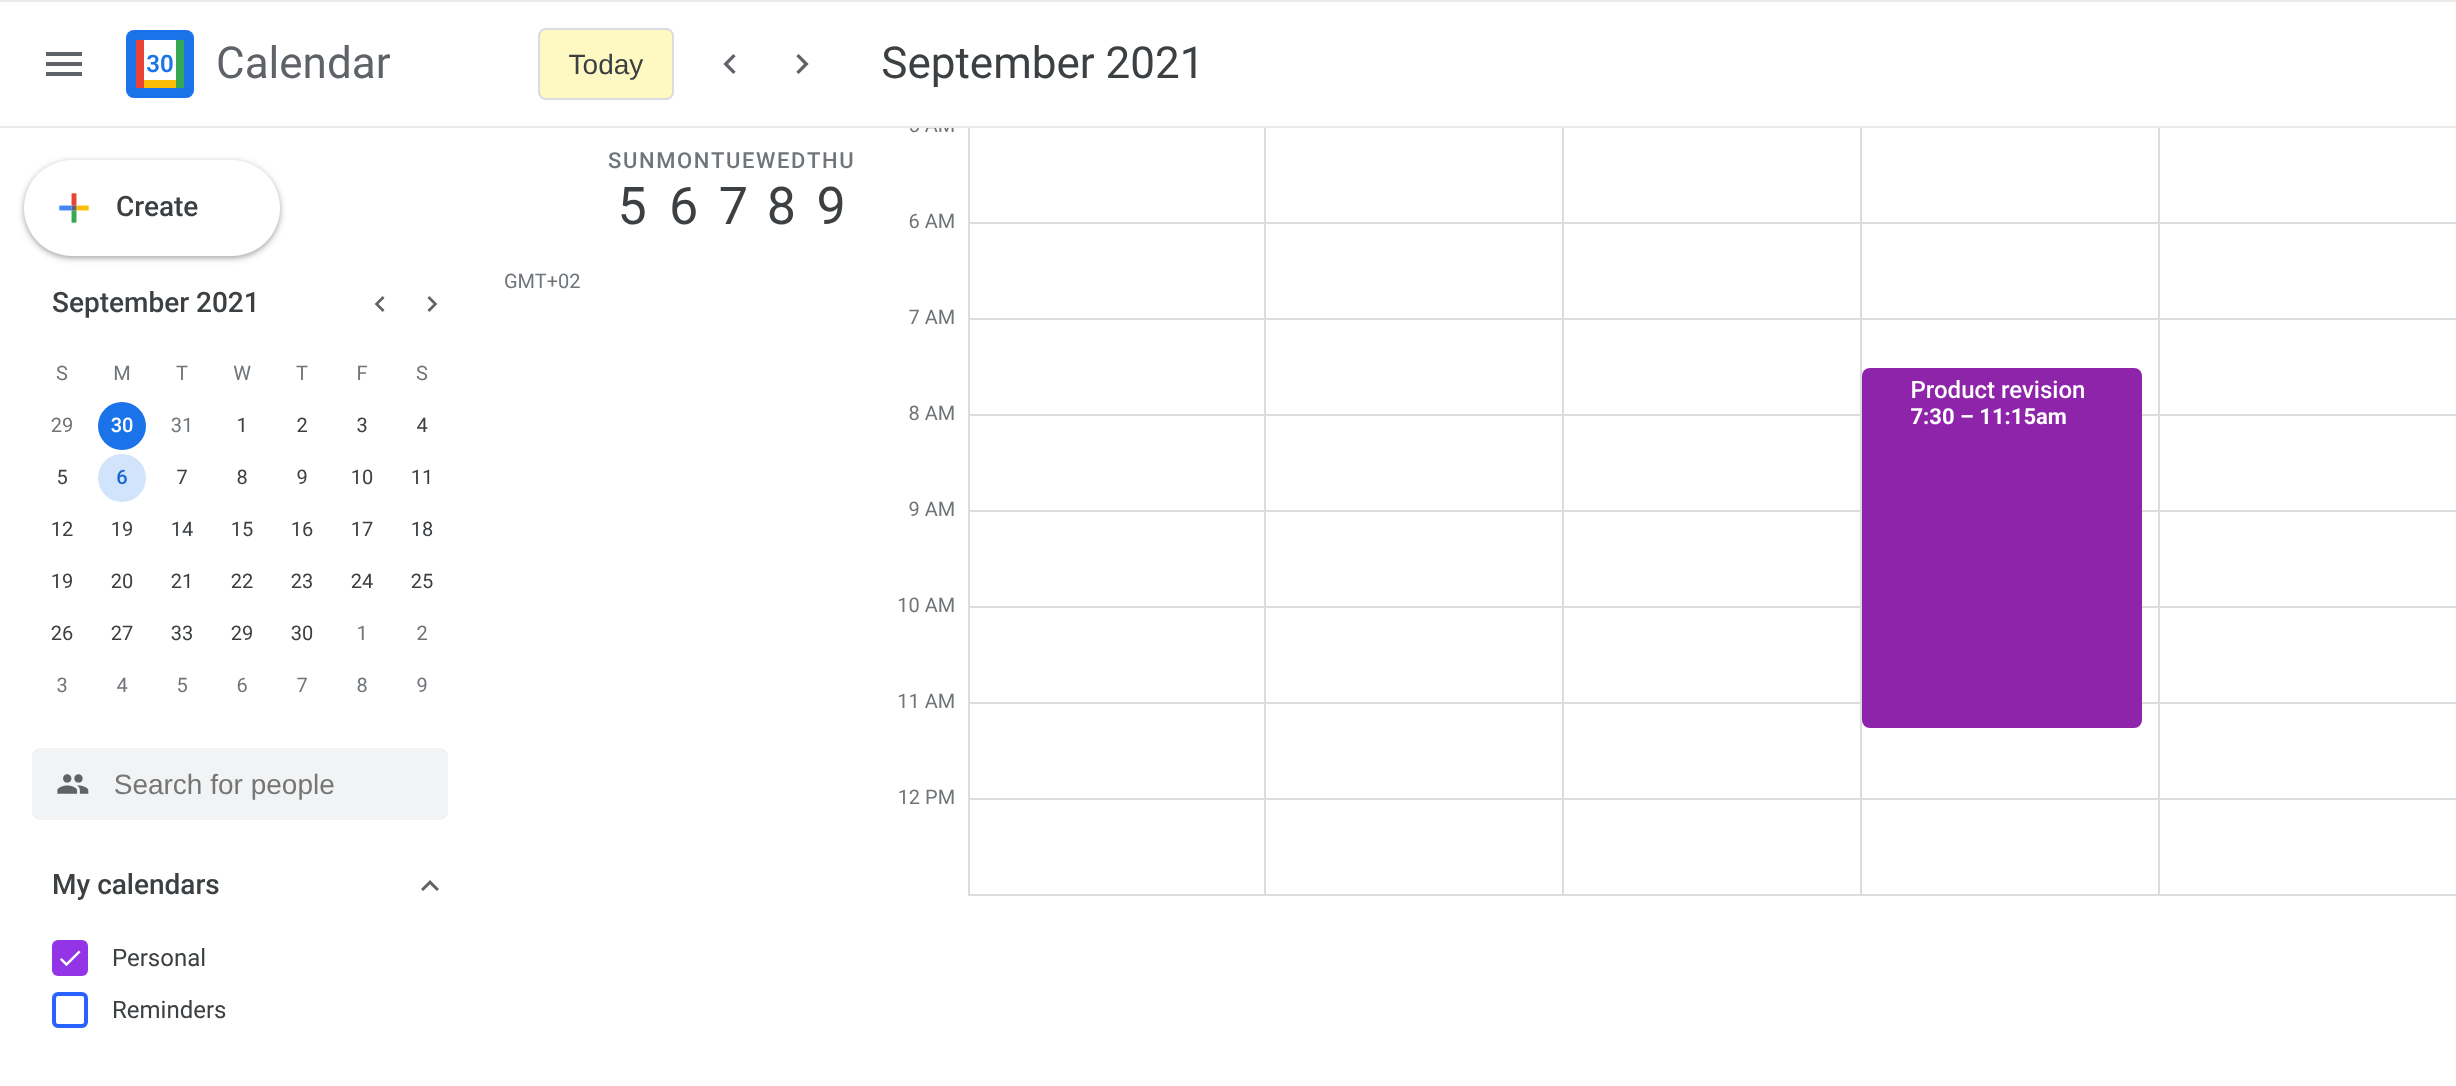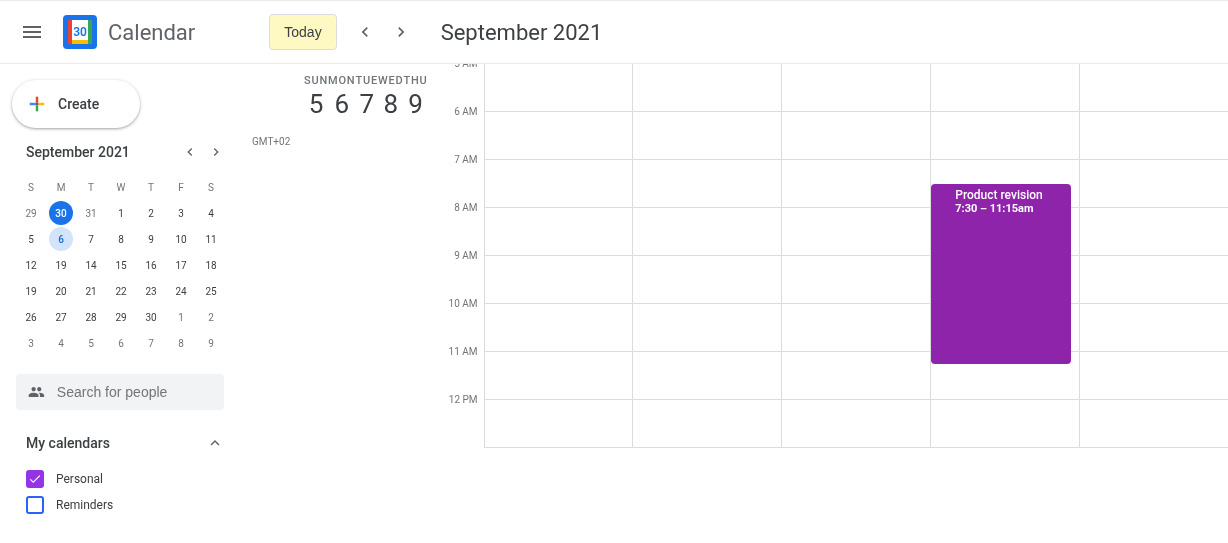--- a/index.html
+++ b/index.html
@@ -238,21 +238,21 @@
             </div>
           </div>
           <div class="mini-row">
             <div class="mini-cell">
               <div class="circle">26</div>
             </div>
             <div class="mini-cell">
               <div class="circle">27</div>
             </div>
             <div class="mini-cell">
-              <div class="circle">28</div>
+              <div class="circle">33</div>
             </div>
             <div class="mini-cell">
               <div class="circle">29</div>
             </div>
             <div class="mini-cell">
               <div class="circle">30</div>
             </div>
             <div class="mini-cell dim">
               <div class="circle">1</div>
             </div>

